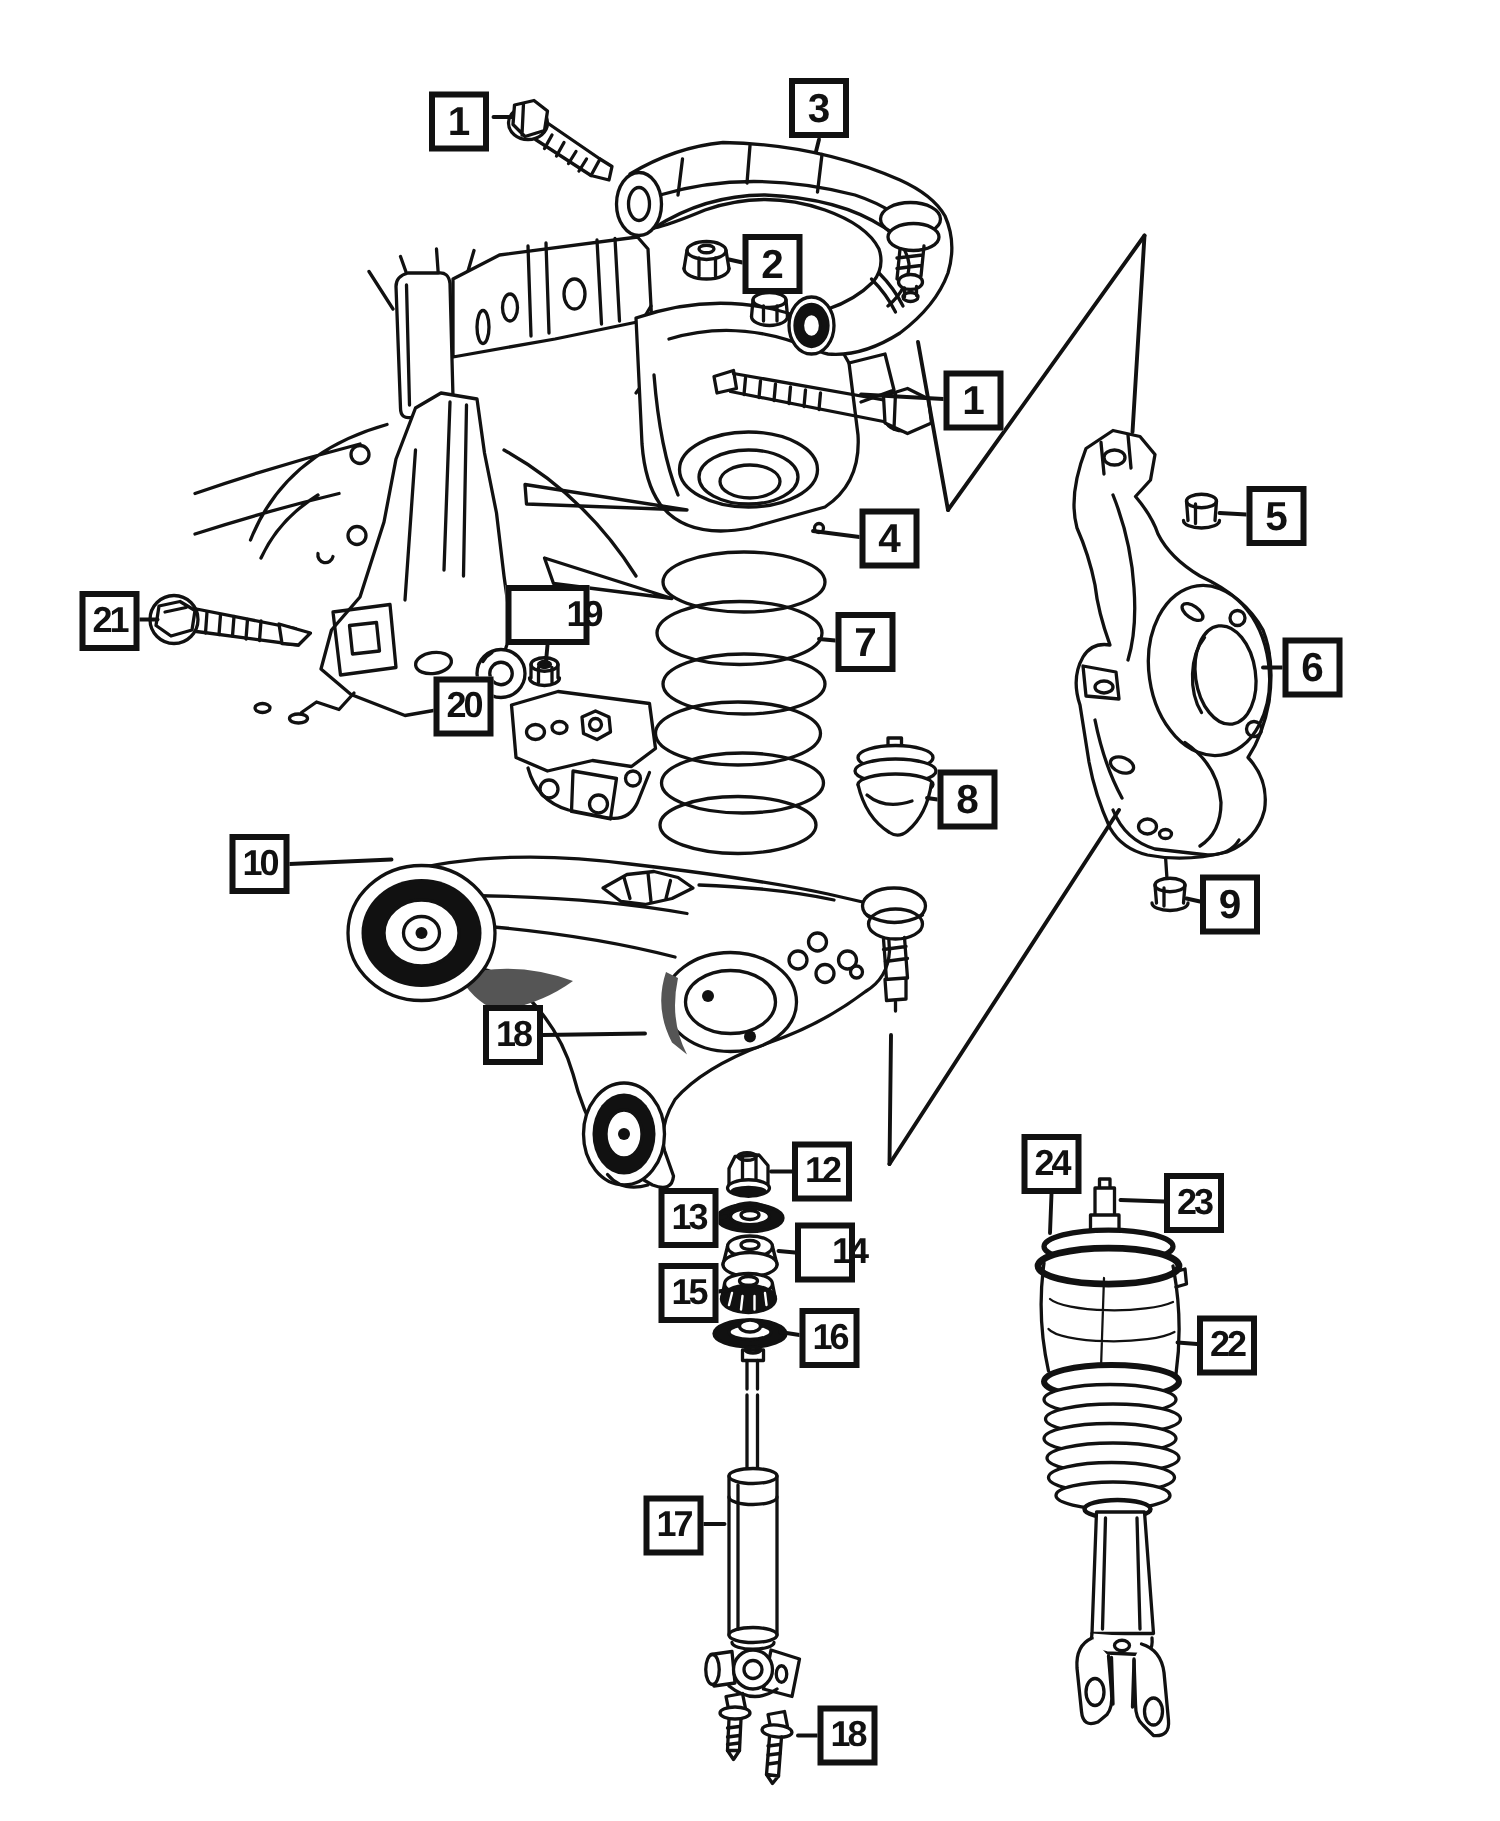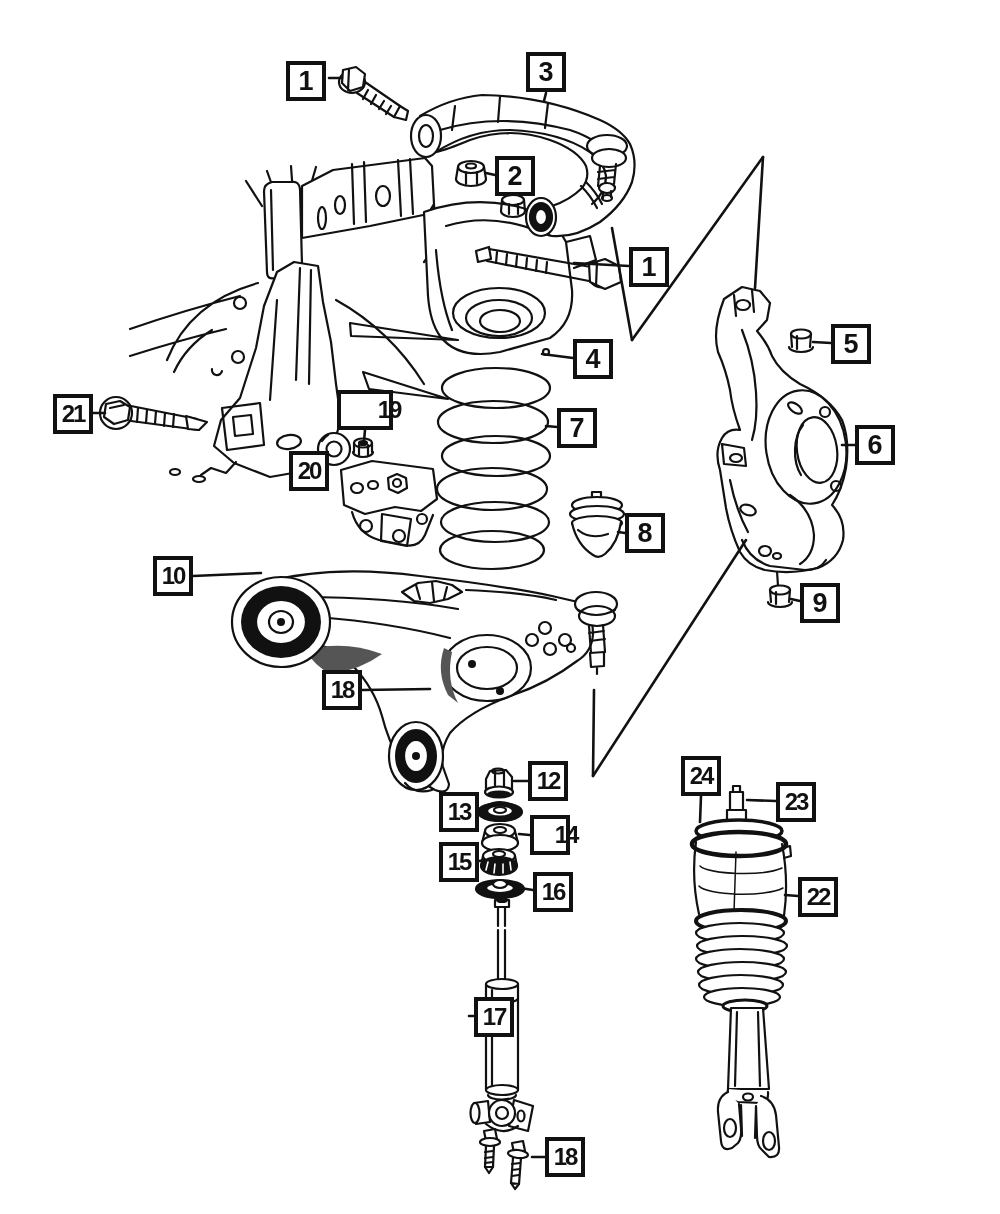--- a/index.html
+++ b/index.html
@@ -336,21 +336,21 @@
     <div class="callout" style="left: 577px; top: 428px;">7</div>
     <div class="callout" style="left: 645px; top: 533px;">8</div>
     <div class="callout" style="left: 820px; top: 603px;">9</div>
     <div class="callout two" style="left: 173px; top: 576px;">10</div>
     <div class="callout two" style="left: 342px; top: 690px;">18</div>
     <div class="callout two" style="left: 548px; top: 781px;">12</div>
     <div class="callout two" style="left: 459px; top: 812px;">13</div>
     <div class="callout two" style="left: 550px; top: 835px; padding-left: 32px;">14</div>
     <div class="callout two" style="left: 459px; top: 862px;">15</div>
     <div class="callout two" style="left: 553px; top: 892px;">16</div>
-    <div class="callout two" style="left: 449px; top: 1017px; margin-left: 45px;">17</div>
+    <div class="callout two" style="left: 449px; top: 1017px;">17</div>
     <div class="callout two" style="left: 565px; top: 1157px;">18</div>
     <div class="callout two" style="left: 365px; top: 410px; padding-left: 48px;">19</div>
     <div class="callout two" style="left: 309px; top: 471px;">20</div>
     <div class="callout two" style="left: 73px; top: 414px;">21</div>
     <div class="callout two" style="left: 818px; top: 897px;">22</div>
     <div class="callout two" style="left: 796px; top: 802px;">23</div>
     <div class="callout two" style="left: 701px; top: 776px;">24</div>
   </div>
 
 </body></html>

